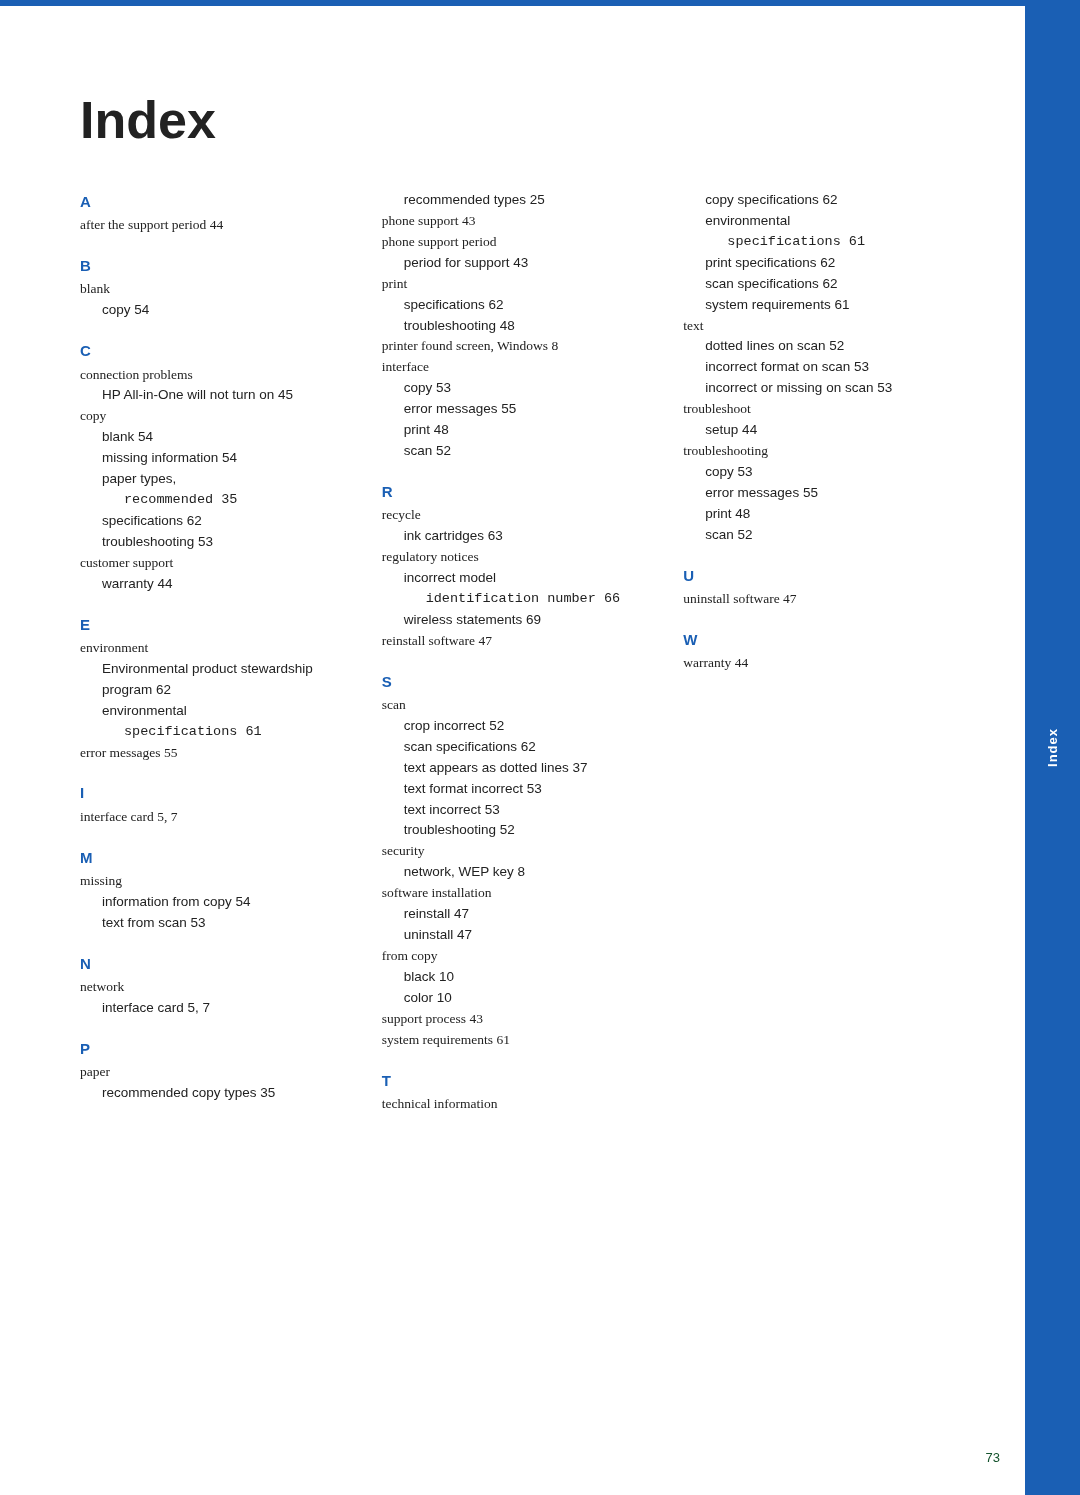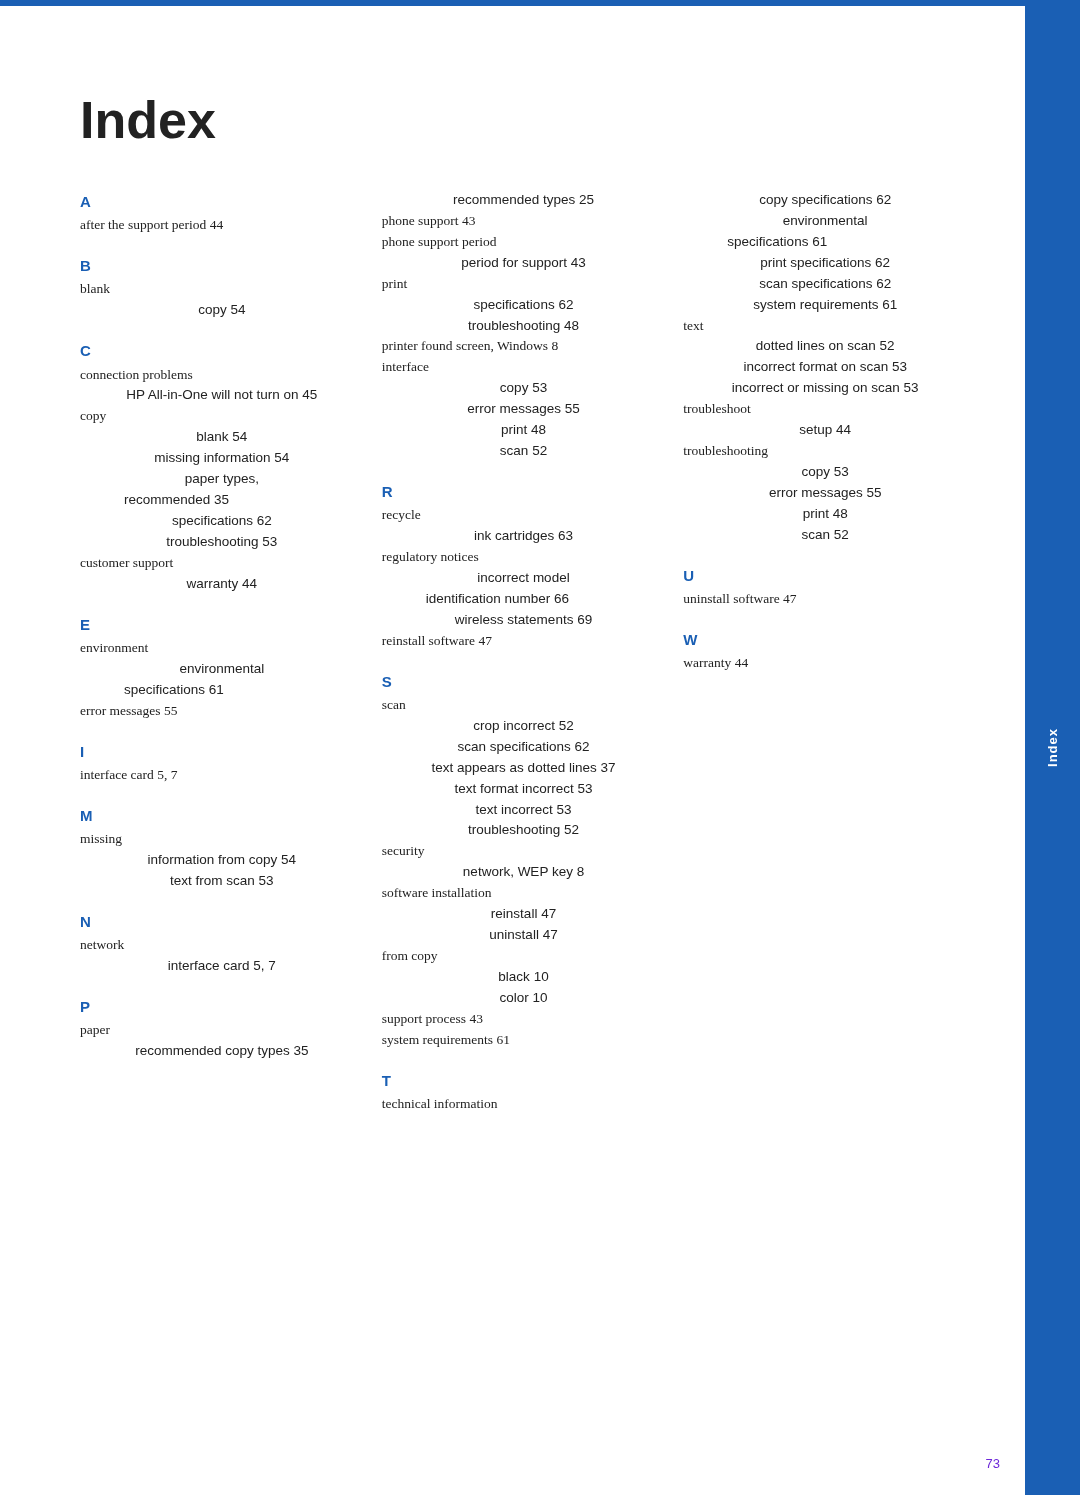--- a/index.html
+++ b/index.html
@@ -72,32 +72,32 @@
     .section-letter:first-child {
       margin-top: 0;
     }
     .entry-main {
       display: block;
       font-family: Liberation Serif, serif;
     }
     .indent1 {
       padding-left: 22px;
       display: block;
-      text-align: center;
     }
     .indent2 {
       padding-left: 44px;
       display: block;
+      font-family: Liberation Mono, monospace;
     }
     .page-number {
       position: absolute;
-      bottom: 24px;
+      bottom: 30px;
       right: 80px;
       font-size: 13px;
-      color: #6d28d9;
+      color: #14532d;
     }
   </style>
 </head>
 <body>
 
 <div class="page-container">
   <div class="top-blue-line"></div>
 
   <div class="blue-sidebar">
     <span class="sidebar-label">Index</span>
@@ -120,20 +120,21 @@
         <span class="indent1">blank 54</span>
         <span class="indent1">missing information 54</span>
         <span class="indent1">paper types,</span>
         <span class="indent2">recommended 35</span>
         <span class="indent1">specifications 62</span>
         <span class="indent1">troubleshooting 53</span>
         <span class="entry-main">customer support</span>
         <span class="indent1">warranty 44</span>
         <div class="section-letter">E</div>
         <span class="entry-main">environment</span>
+        <span class="indent1">Environmental product stewardship program 62</span>
         <span class="indent1">environmental</span>
         <span class="indent2">specifications 61</span>
         <span class="entry-main">error messages 55</span>
         <div class="section-letter">I</div>
         <span class="entry-main">interface card 5, 7</span>
         <div class="section-letter">M</div>
         <span class="entry-main">missing</span>
         <span class="indent1">information from copy 54</span>
         <span class="indent1">text from scan 53</span>
         <div class="section-letter">N</div>

